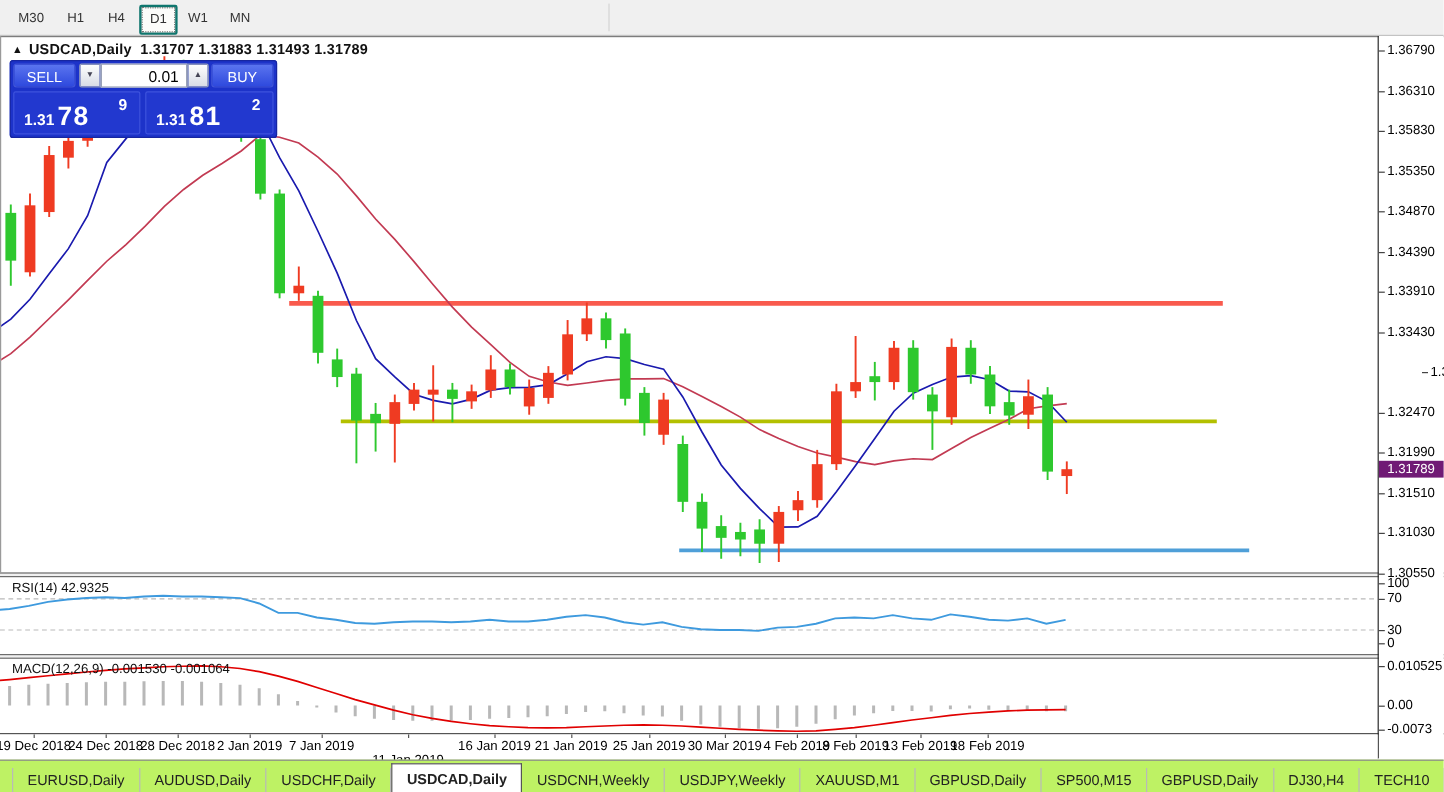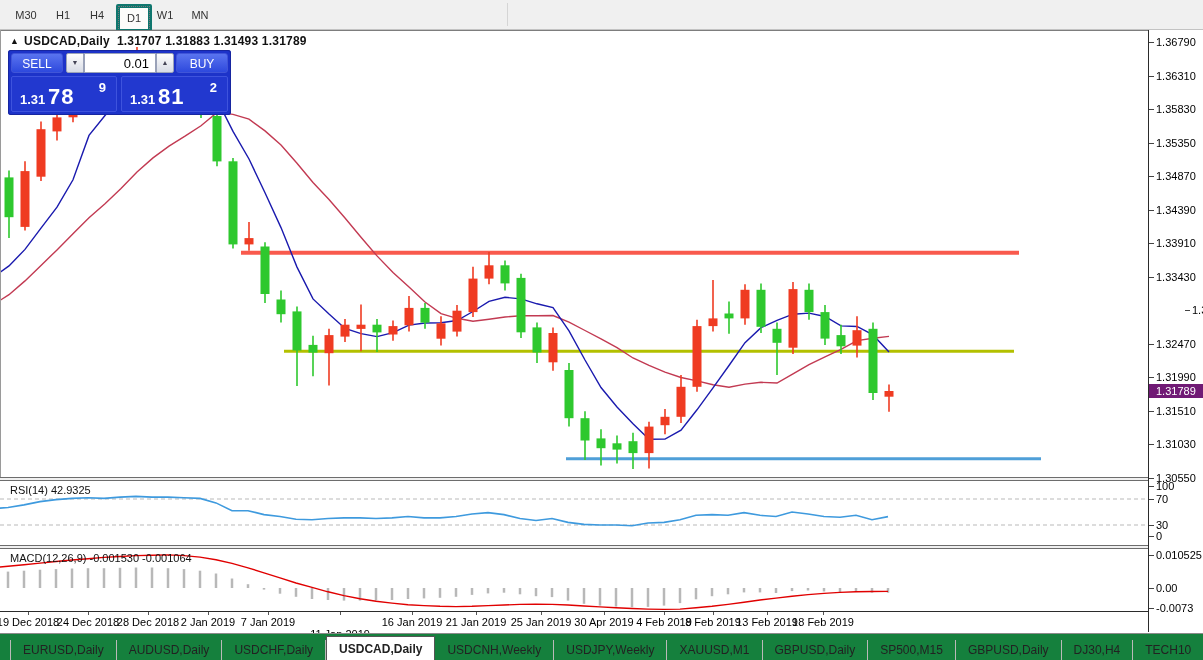--- a/index.html
+++ b/index.html
@@ -2,21 +2,21 @@
 <html><head>
 <meta charset="utf-8">
 <style>
   html,body{margin:0;padding:0;background:#fff;width:1203px;height:660px;overflow:hidden;
     font-family:"Liberation Sans","DejaVu Sans",sans-serif;-webkit-font-smoothing:antialiased;}
   .abs{position:absolute;}
   
   #toolbar{left:0;top:0;width:1203px;height:29px;background:#f0f0f0;border-bottom:1px solid #c3c3c3;}
   .tf-btn{position:absolute;top:4px;height:21px;line-height:21px;text-align:center;font-size:11px;color:#333;
     border:1px solid transparent;border-radius:2px;cursor:default;}
-  .tf-btn.active{background:#fcfcfa;border:4px solid #0f766e;outline:1px dotted #777;outline-offset:-3px;}
+  .tf-btn.active{background:#fcfcfa;border:2px solid #0f766e;outline:1px dotted #777;outline-offset:-3px;}
   #tb-sep{left:507px;top:3px;width:1px;height:23px;background:#d5d5d5;}
   
   #chart-frame{left:0;top:30px;width:1203px;height:630px;border-top:1px solid #7d7d7d;background:#fff;}
   #main-pane{left:0;top:30px;width:1148px;height:447px;border-left:1px solid #9a9a9a;}
   #axis-line{left:1148px;top:30px;width:1px;height:602px;background:#2b2b2b;}
   svg{position:absolute;overflow:hidden;}
   
   #chart-title{left:10px;top:34px;font-size:12px;font-weight:bold;color:#111;letter-spacing:0.2px;}
   #chart-title .tri{font-size:9px;position:relative;top:-1px;margin-right:5px;}
   
@@ -46,21 +46,21 @@
   #y-axis{left:1149px;top:30px;width:54px;height:602px;background:#fff;}
   .y-lab{position:absolute;left:7px;font-size:11px;color:#000;white-space:nowrap;}
   .y-lab .tick{position:absolute;left:-7px;top:6px;width:5px;height:1px;background:#444;}
   #price-badge{position:absolute;left:0px;width:54px;height:14px;background:#701a75;color:#fff;font-size:11px;
     line-height:14px;padding-left:7px;box-sizing:border-box;}
   
   #date-axis{left:0;top:612px;width:1148px;height:20px;background:#fff;}
   .d-lab{position:absolute;top:4px;font-size:11px;color:#000;transform:translateX(-50%);white-space:nowrap;}
   .d-tick{position:absolute;top:0;width:1px;height:3px;background:#555;}
   
-  #tabbar{left:0;top:633px;width:1203px;height:27px;background:#15803d;border-top:1px solid #8a8a8a;display:flex;align-items:flex-end;}
+  #tabbar{left:0;top:633px;width:1203px;height:27px;background:#bef264;border-top:1px solid #8a8a8a;display:flex;align-items:flex-end;}
   .tab{height:21px;line-height:21px;padding:0 12px;font-size:12px;color:#222;border-right:1px solid #b9b9b9;cursor:pointer;white-space:nowrap;}
   .tab:first-child{border-left:1px solid #b9b9b9;margin-left:10px;}
   .tab.active{background:#fff;border:1px solid #555;border-bottom:none;height:24px;line-height:24px;font-weight:bold;}
 </style>
 </head>
 <body>
 
 <div id="toolbar" class="abs">
   <div id="tb-buttons">
       <div class="tf-btn" style="left: 8px; width: 34px;">M30</div>
@@ -343,21 +343,21 @@
     <div class="d-lab" style="left: 268px;">7 Jan 2019</div>
     <div class="d-tick" style="left: 340px;"></div>
     <div class="d-lab" style="left: 340px; margin-top: 12px;">11 Jan 2019</div>
     <div class="d-tick" style="left: 412px;"></div>
     <div class="d-lab" style="left: 412px;">16 Jan 2019</div>
     <div class="d-tick" style="left: 476px;"></div>
     <div class="d-lab" style="left: 476px;">21 Jan 2019</div>
     <div class="d-tick" style="left: 541px;"></div>
     <div class="d-lab" style="left: 541px;">25 Jan 2019</div>
     <div class="d-tick" style="left: 604px;"></div>
-    <div class="d-lab" style="left: 604px;">30 Apr 2019</div>
+    <div class="d-lab" style="left: 604px;">30 Mar 2019</div>
     <div class="d-tick" style="left: 664px;"></div>
     <div class="d-lab" style="left: 664px;">4 Feb 2019</div>
     <div class="d-tick" style="left: 713px;"></div>
     <div class="d-lab" style="left: 713px;">8 Feb 2019</div>
     <div class="d-tick" style="left: 767px;"></div>
     <div class="d-lab" style="left: 767px;">13 Feb 2019</div>
     <div class="d-tick" style="left: 823px;"></div>
     <div class="d-lab" style="left: 823px;">18 Feb 2019</div>
   </div>
 

